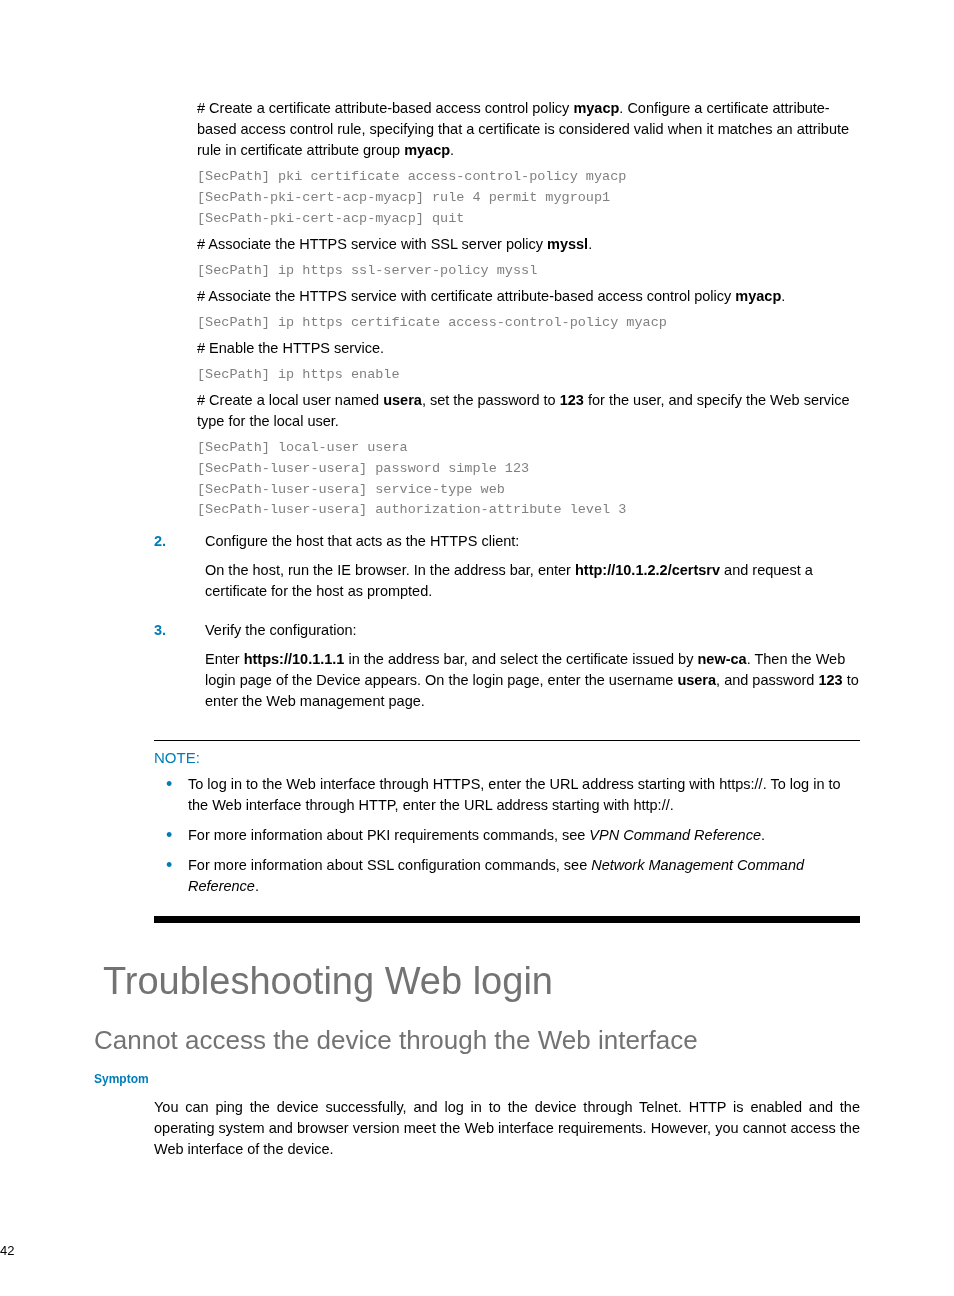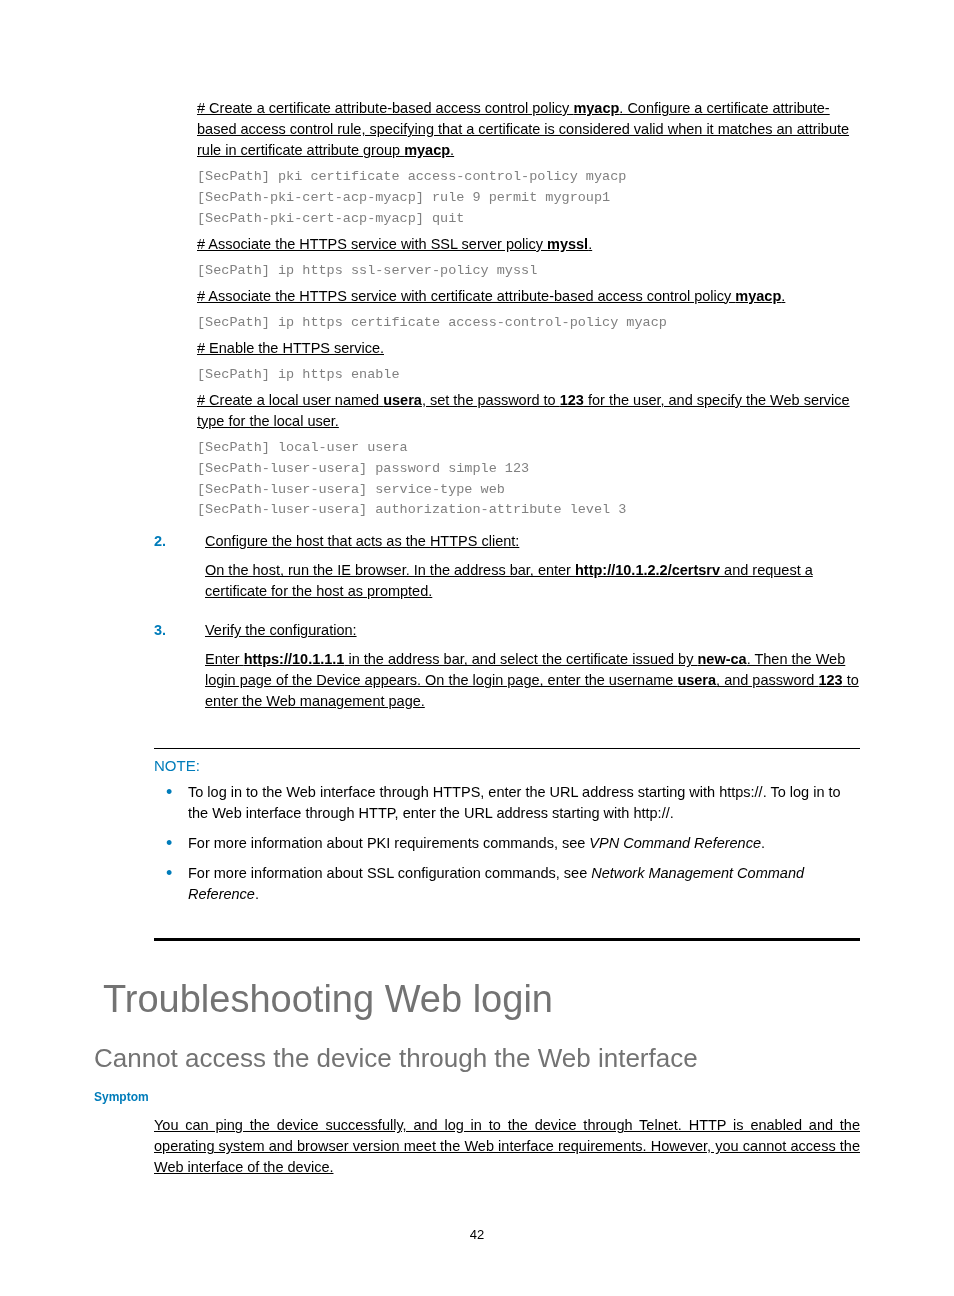--- a/index.html
+++ b/index.html
@@ -14,21 +14,21 @@
   }
   .page {
     width: 954px;
     min-height: 1296px;
     box-sizing: border-box;
     padding: 98px 94px 60px 94px;
     position: relative;
   }
   .indent1 { margin-left: 103px; }
   .indent0 { margin-left: 60px; }
-  p { margin: 0 0 6px 0; text-decoration: underline; }
+  p { margin: 0 0 6px 0; }
   .body-text { font-size: 14.5px; line-height: 1.45; }
   .code {
     font-family: "Courier New", Courier, monospace;
     font-size: 13.5px;
     color: #808080;
     line-height: 1.55;
     white-space: pre;
     margin: 2px 0 4px 0;
   }
   .bold { font-weight: bold; }
@@ -44,24 +44,24 @@
     color: #007cba;
     font-weight: bold;
     font-size: 14.5px;
     padding-left: 0;
     box-sizing: border-box;
   }
   .ol-body { flex: 1; }
   .ol-body p { margin: 0 0 8px 8px; }
   .note-block {
     border-top: 1px solid #000;
-    border-bottom: 3px solid #000000;
-    margin-top: 28px;
+    border-bottom: 7px solid #000000;
+    margin-top: 20px;
     margin-left: 60px;
-    padding: 6px 0 24px 0;
+    padding: 6px 0 10px 0;
   }
   .note-label {
     color: #007cba;
     font-size: 15px;
     margin-bottom: 6px;
     margin-left: 0;
   }
   .bullet-item {
     display: flex;
     margin: 4px 0 10px 0;
@@ -93,37 +93,37 @@
   }
   h3.sec3 {
     color: #007cba;
     font-size: 12px;
     font-weight: bold;
     margin: 12px 0 10px 0;
   }
   .justify { text-align: justify; }
   .page-num {
     position: absolute;
-    bottom: 52px;
+    bottom: 36px;
     left: 0; right: 0;
-    text-align: center;
+    text-align: left;
     font-size: 13px;
   }
 </style>
 </head>
 <body>
 
 <div class="page">
 
   <div class="indent1">
     <p class="body-text">
       <span># Create a certificate attribute-based access control policy </span><span class="bold">myacp</span><span>. Configure a certificate attribute-based access control rule, specifying that a certificate is considered valid when it matches an attribute rule in certificate attribute group </span><span class="bold">myacp</span><span>.</span>
     </p>
     <div class="code">[SecPath] pki certificate access-control-policy myacp
-[SecPath-pki-cert-acp-myacp] rule 9 permit mygroup1
+[SecPath-pki-cert-acp-myacp] rule 4 permit mygroup1
 [SecPath-pki-cert-acp-myacp] quit</div>
 
     <p class="body-text">
       <span># Associate the HTTPS service with SSL server policy </span><span class="bold">myssl</span><span>.</span>
     </p>
     <div class="code">[SecPath] ip https ssl-server-policy myssl</div>
 
     <p class="body-text">
       <span># Associate the HTTPS service with certificate attribute-based access control policy </span><span class="bold">myacp</span><span>.</span>
     </p>

